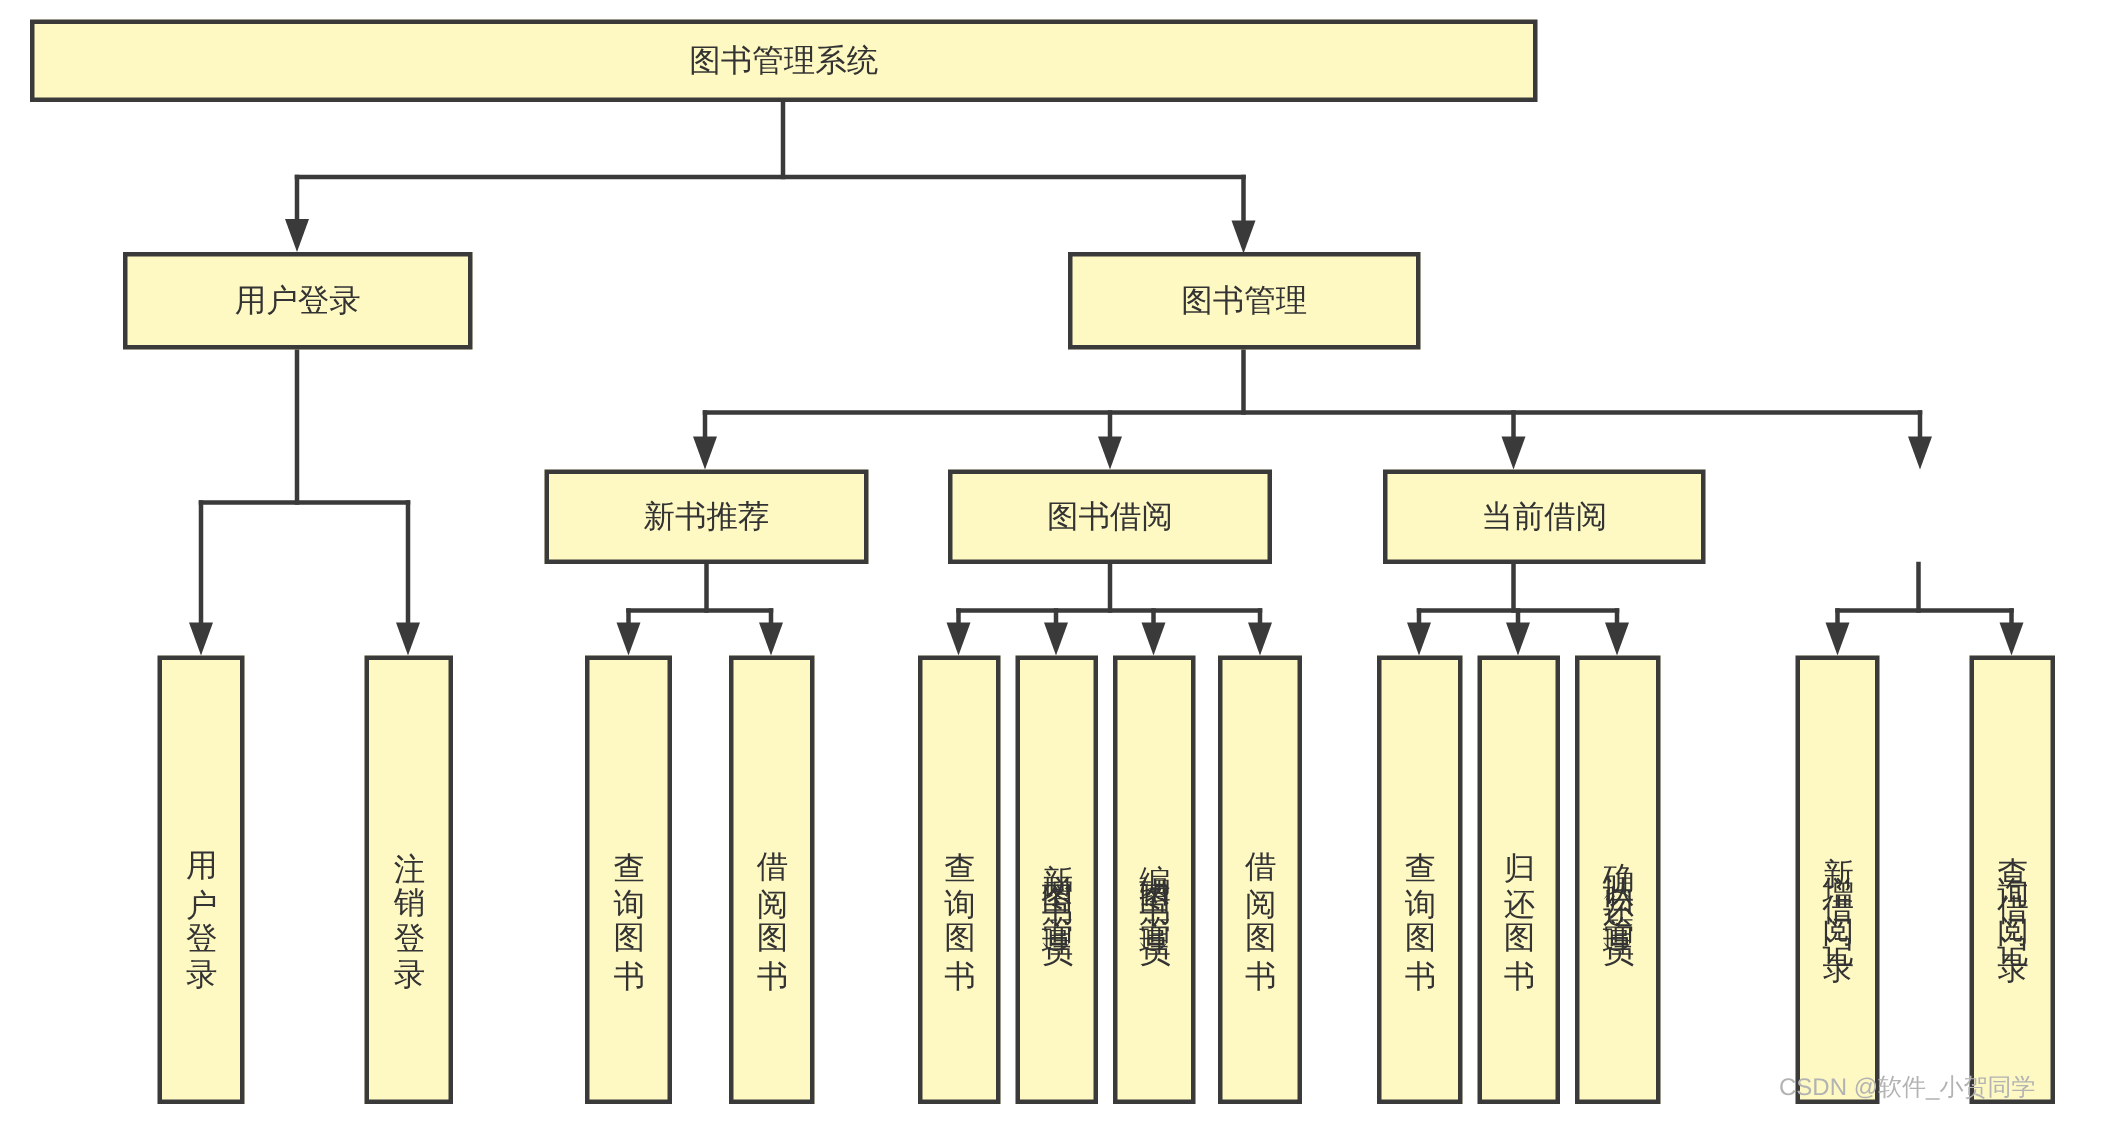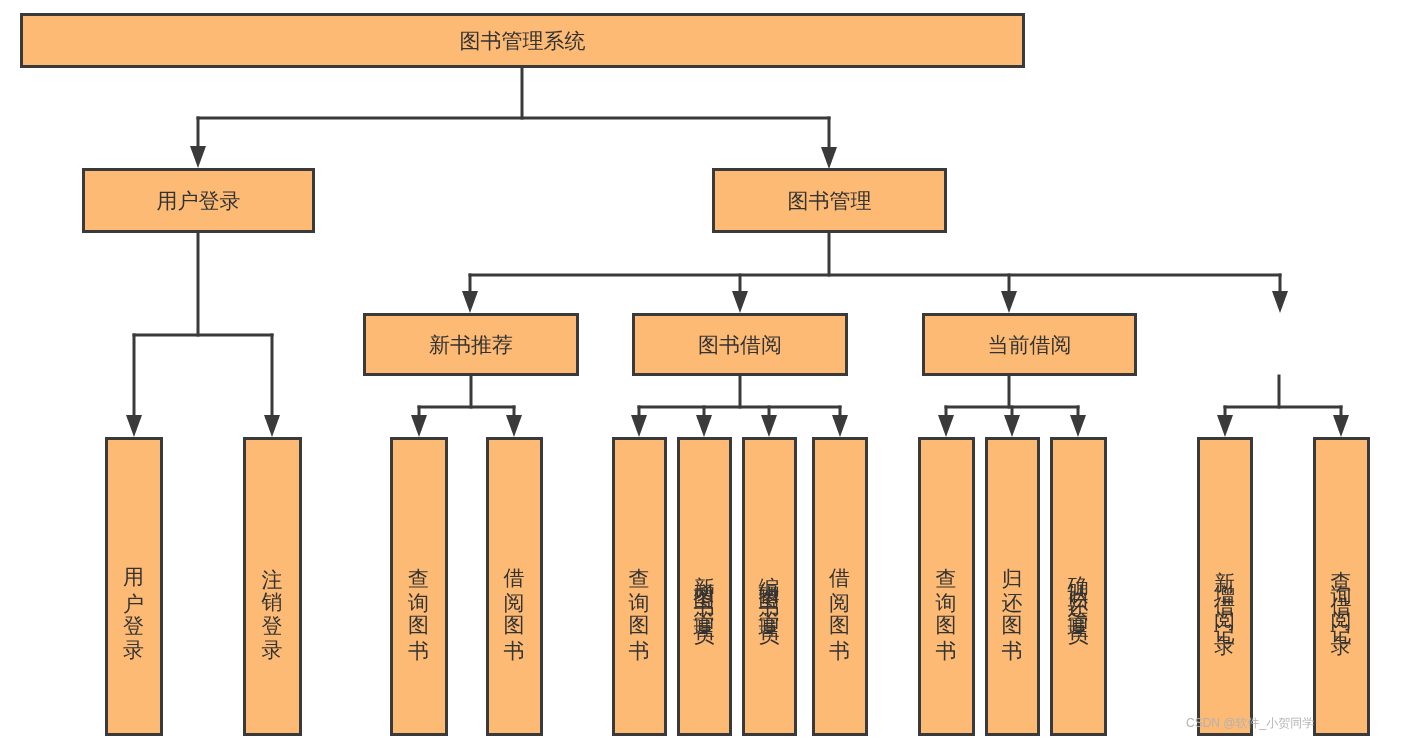--- a/index.html
+++ b/index.html
@@ -16,21 +16,21 @@
     overflow: hidden;
   }
   #connectors {
     position: absolute;
     left: 0; top: 0;
     width: 1405px; height: 747px;
   }
   .node {
     position: absolute;
     box-sizing: border-box;
-    background: #fdba74;
+    background: #fef9c3;
     border: 3px solid #3a3a3a;
     display: flex;
     align-items: center;
     justify-content: center;
     color: #333333;
     font-size: 21px;
     line-height: 1;
     z-index: 2;
   }
   .vnode span {
@@ -38,21 +38,21 @@
     text-orientation: mixed;
     white-space: nowrap;
   }
   .sp4 span   { letter-spacing: 24px; margin-top: 24px; }
   .sp6 span   { letter-spacing: 13px; margin-top: 13px; }
   .splong span{ letter-spacing: 7px;  margin-top: 7px; }
   #watermark {
     position: absolute;
     left: 1186px;
     top: 715px;
-    font-size: 12px;
+    font-size: 16px;
     color: #b3b3b3;
     z-index: 3;
     white-space: nowrap;
   }
 </style>
 </head>
 <body>
 
 <div id="stage">
 

